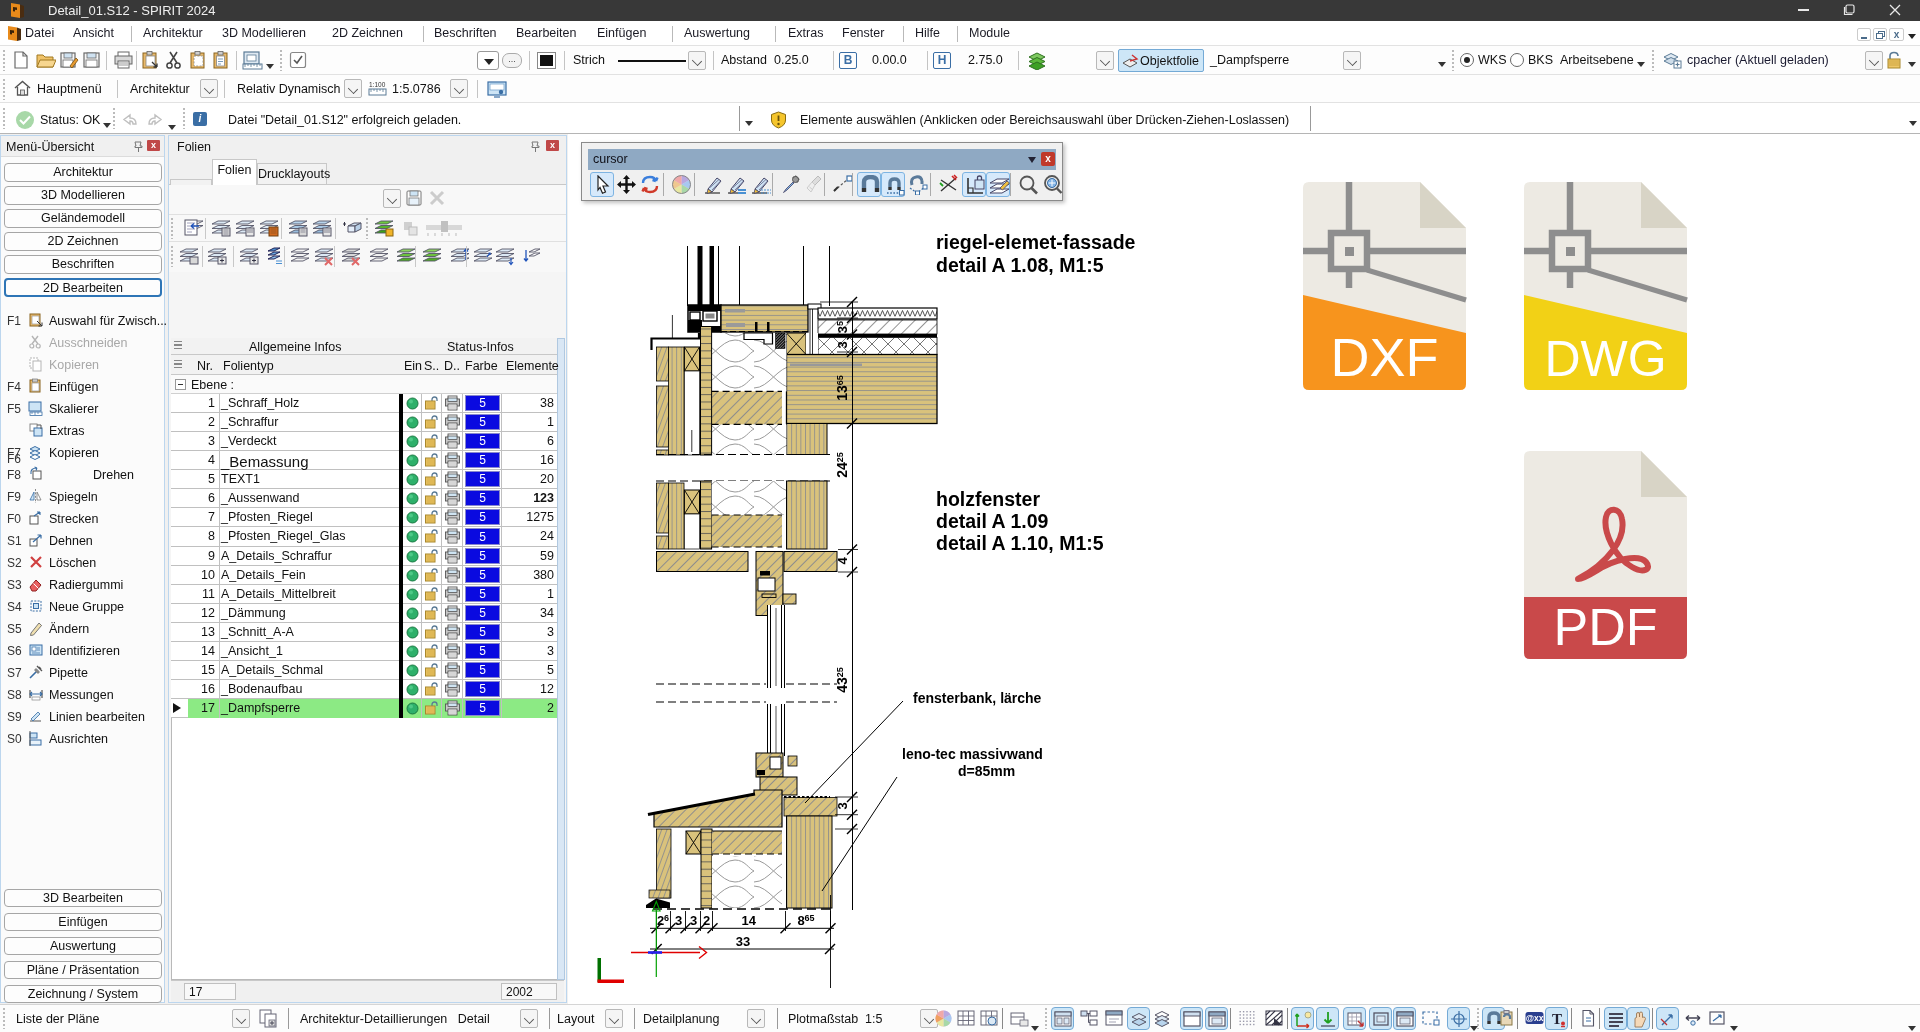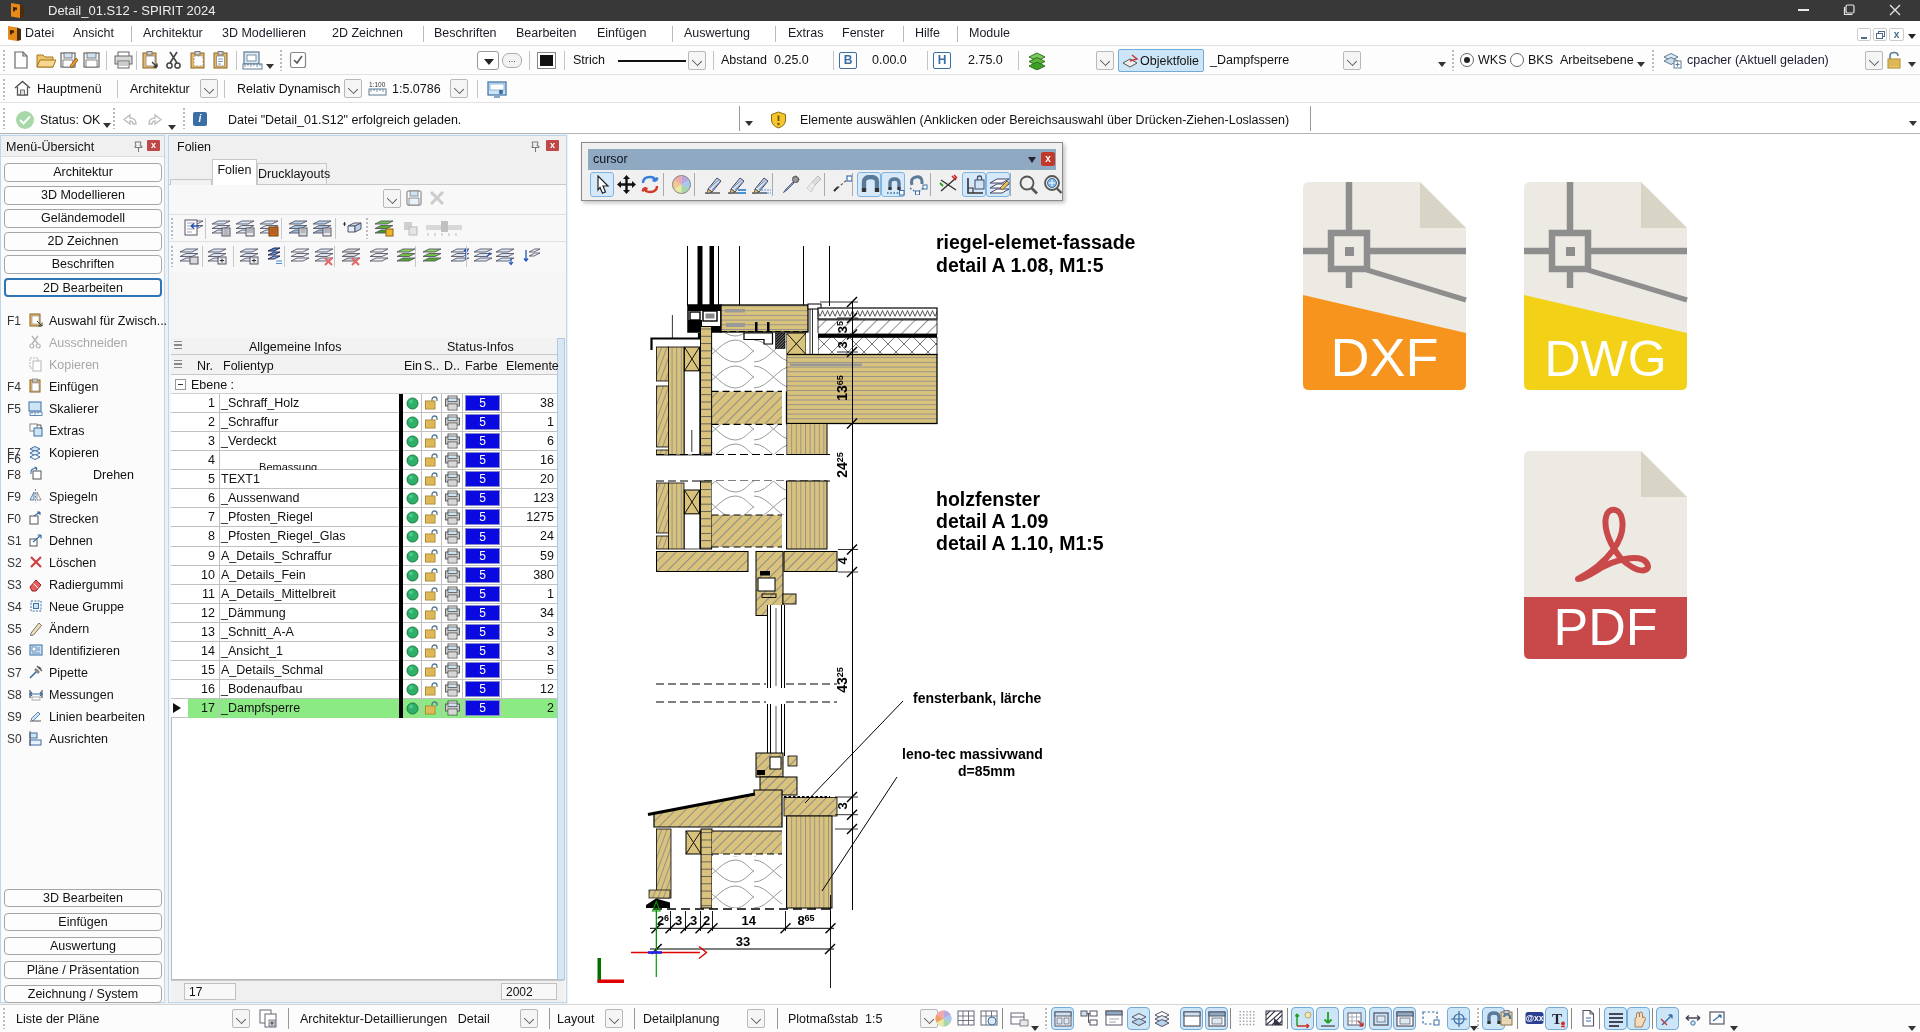--- a/index.html
+++ b/index.html
@@ -722,21 +722,21 @@
               <rect x="1.5" y="4" width="14" height="7" fill="#c8c8c8" stroke="#555" stroke-width=".9"></rect>
               <rect x="4" y="3" width="9" height="3.5" fill="#cfe4f2" stroke="#555" stroke-width=".8"></rect>
               <rect x="4" y="9" width="9" height="6" fill="#fff" stroke="#555" stroke-width=".9"></rect>
               <path d="M5 11 L12 11 M5 13 L12 13" stroke="#999" stroke-width=".8"></path>
             </svg></div>
           <div class="abs" style="left: 294px; top: 1px; width: 35px; height: 16px; background: rgb(10, 10, 224); border: 1px solid rgb(136, 136, 204); color: rgb(255, 255, 255); font-size: 12px; text-align: center; line-height: 15px;">5</div>
           <div class="abs" style="left: 331px; top: 2px; width: 52px; font-size: 12.5px; color: rgb(17, 17, 17); text-align: right;">6</div>
         </div>
         <div class="abs" style="left: 2px; top: 315px; width: 386px; height: 19px; background: rgb(255, 255, 255); border-bottom: 1px solid rgb(192, 192, 192);">
           <div class="abs" style="left: 19px; top: 0px; width: 30px; height: 19px; border-right: 1px solid rgb(192, 192, 192); font-size: 12.5px; color: rgb(17, 17, 17); text-align: right; padding: 2px 4px 0px 0px;">4</div>
-          <div class="abs" style="left: 50px; top: 10px; font-size: 11px; color: rgb(17, 17, 17); padding-left: 32px;">_Bemassung</div>
+          <div class="abs" style="left: 50px; top: 2px; font-size: 15px; color: rgb(17, 17, 17);">_Bemassung</div>
           <div class="abs" style="left: 228px; top: 0px; width: 4px; height: 19px; background: rgb(0, 0, 0);"></div>
           <div class="abs" style="left: 232px; top: 0px; width: 19px; height: 19px; border-right: 1px solid rgb(192, 192, 192);"></div>
           <div class="abs" style="left: 251px; top: 0px; width: 20px; height: 19px; border-right: 1px solid rgb(192, 192, 192);"></div>
           <div class="abs" style="left: 271px; top: 0px; width: 21px; height: 19px; border-right: 1px solid rgb(192, 192, 192);"></div>
           <div class="abs" style="left: 292px; top: 0px; width: 39px; height: 19px; border-right: 1px solid rgb(192, 192, 192);"></div>
           <div class="abs" style="left: 235px; top: 2px;"><svg width="13" height="13" viewBox="0 0 13 13">
               <circle cx="6.5" cy="6.5" r="5.5" fill="#2eb06a" stroke="#1a7a42"></circle>
               <circle cx="5" cy="4.5" r="2" fill="#5cd494" opacity=".7"></circle>
             </svg></div>
           <div class="abs" style="left: 253px; top: 1px;"><svg width="15" height="16" viewBox="0 0 15 16">
@@ -799,21 +799,21 @@
               <path d="M2.5 8 L10 8 M2.5 10 L10 10 M2.5 12 L10 12" stroke="#c8a23c" stroke-width=".8"></path>
             </svg></div>
           <div class="abs" style="left: 273px; top: 1px;"><svg width="17" height="16" viewBox="0 0 17 16">
               <rect x="4" y="1" width="9" height="4" fill="#fff" stroke="#555" stroke-width=".9"></rect>
               <rect x="1.5" y="4" width="14" height="7" fill="#c8c8c8" stroke="#555" stroke-width=".9"></rect>
               <rect x="4" y="3" width="9" height="3.5" fill="#cfe4f2" stroke="#555" stroke-width=".8"></rect>
               <rect x="4" y="9" width="9" height="6" fill="#fff" stroke="#555" stroke-width=".9"></rect>
               <path d="M5 11 L12 11 M5 13 L12 13" stroke="#999" stroke-width=".8"></path>
             </svg></div>
           <div class="abs" style="left: 294px; top: 1px; width: 35px; height: 16px; background: rgb(10, 10, 224); border: 1px solid rgb(136, 136, 204); color: rgb(255, 255, 255); font-size: 12px; text-align: center; line-height: 15px;">5</div>
-          <div class="abs" style="left: 331px; top: 2px; width: 52px; font-size: 12.5px; color: rgb(17, 17, 17); text-align: right;">123</div>
+          <div class="abs" style="left: 331px; top: 2px; width: 52px; font-size: 12.5px; color: rgb(17, 17, 17); text-align: right; font-weight: bold;">123</div>
         </div>
         <div class="abs" style="left: 2px; top: 372px; width: 386px; height: 19px; background: rgb(255, 255, 255); border-bottom: 1px solid rgb(192, 192, 192);">
           <div class="abs" style="left: 19px; top: 0px; width: 30px; height: 19px; border-right: 1px solid rgb(192, 192, 192); font-size: 12.5px; color: rgb(17, 17, 17); text-align: right; padding: 2px 4px 0px 0px;">7</div>
           <div class="abs" style="left: 50px; top: 2px; font-size: 12.5px; color: rgb(17, 17, 17);">_Pfosten_Riegel</div>
           <div class="abs" style="left: 228px; top: 0px; width: 4px; height: 19px; background: rgb(0, 0, 0);"></div>
           <div class="abs" style="left: 232px; top: 0px; width: 19px; height: 19px; border-right: 1px solid rgb(192, 192, 192);"></div>
           <div class="abs" style="left: 251px; top: 0px; width: 20px; height: 19px; border-right: 1px solid rgb(192, 192, 192);"></div>
           <div class="abs" style="left: 271px; top: 0px; width: 21px; height: 19px; border-right: 1px solid rgb(192, 192, 192);"></div>
           <div class="abs" style="left: 292px; top: 0px; width: 39px; height: 19px; border-right: 1px solid rgb(192, 192, 192);"></div>
           <div class="abs" style="left: 235px; top: 2px;"><svg width="13" height="13" viewBox="0 0 13 13">

